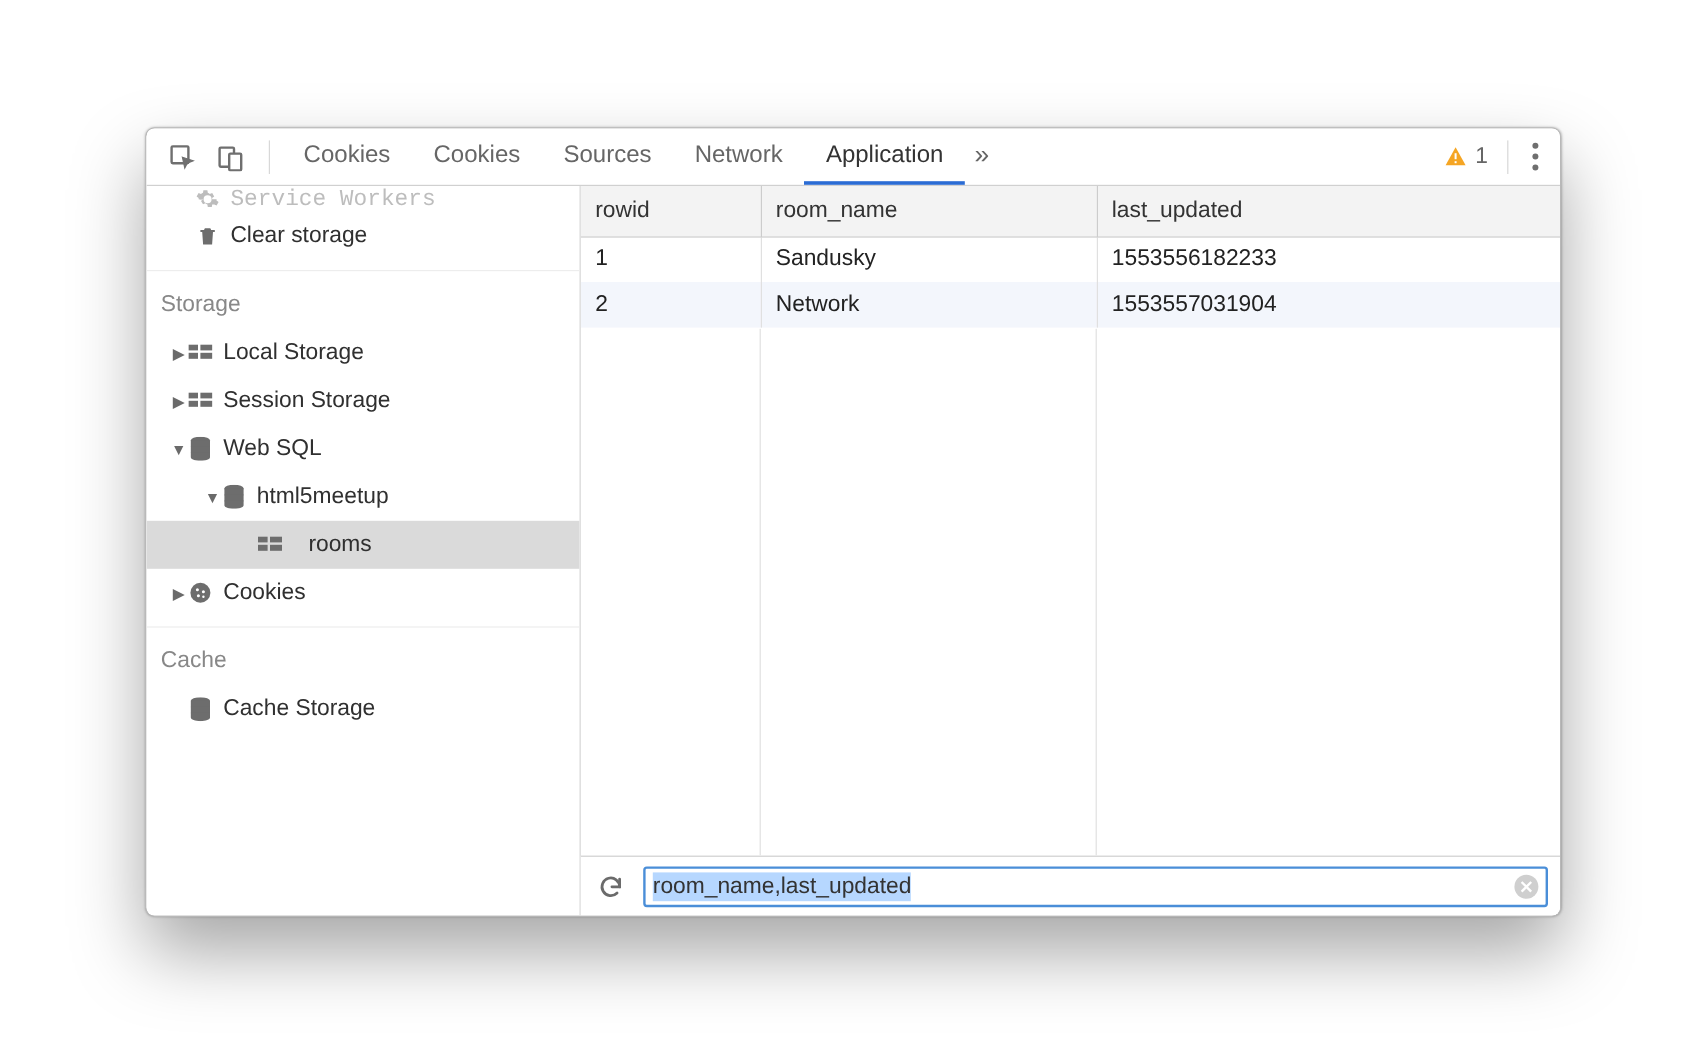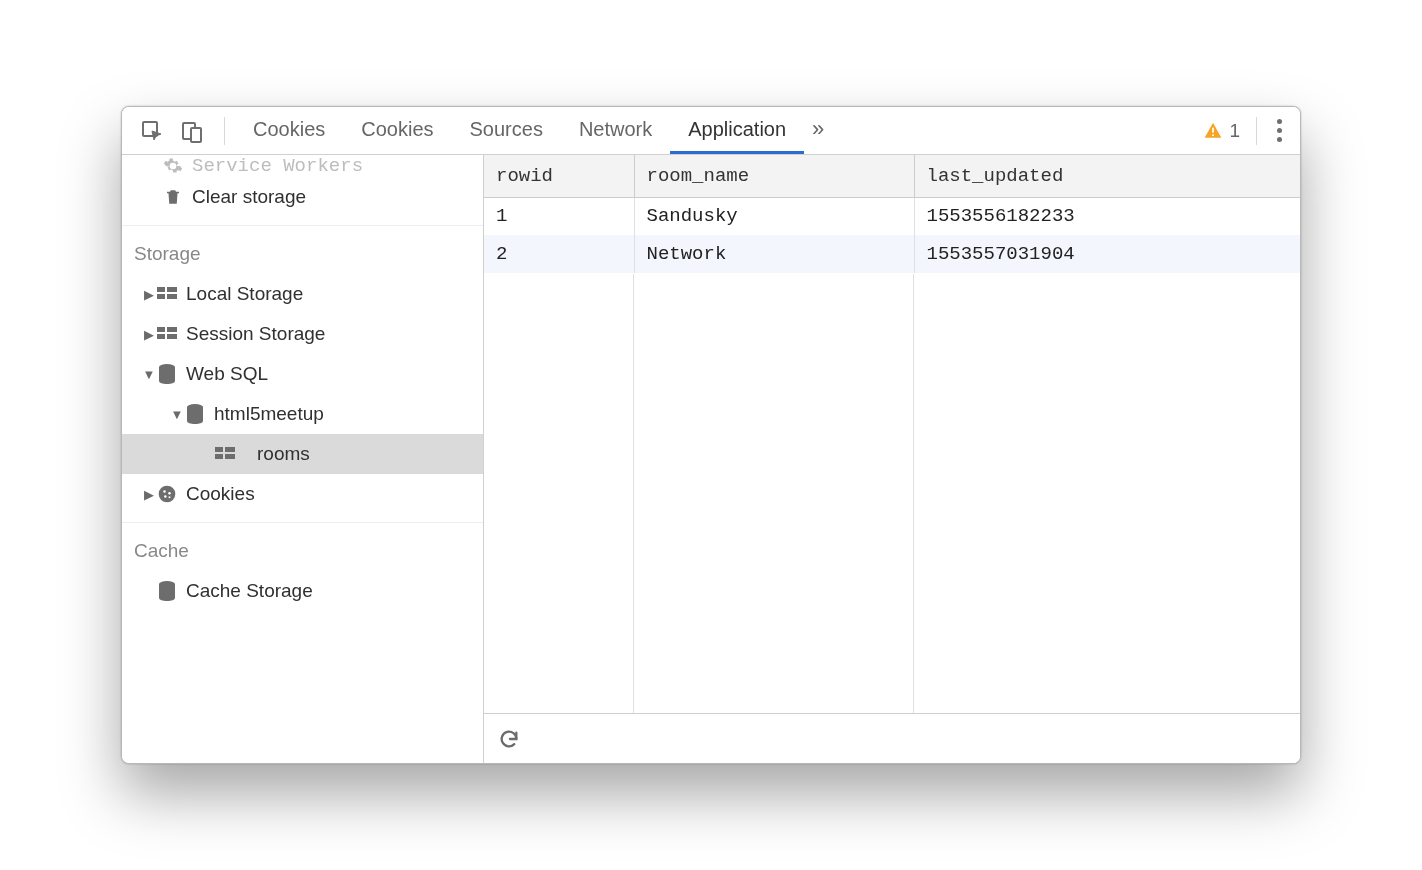--- a/index.html
+++ b/index.html
@@ -129,21 +129,21 @@
     flex-shrink:0;
   }
   .tree-label { }
   
   .main {
     flex: 1;
     display: flex;
     flex-direction: column;
     background:#fff;
   }
-  .table-area { flex:1; overflow:hidden; display:flex; flex-direction:column;font-family:Liberation Mono, monospace; }
+  .table-area { flex:1; overflow:hidden; display:flex; flex-direction:column; }
   table { border-collapse: collapse; width:100%; table-layout:fixed; }
   thead th {
     background:#f3f3f3;
     border-bottom:1px solid #ccc;
     border-right:1px solid #ccc;
     text-align:left;
     font-weight:400;
     font-size:19px;
     color:#333;
     padding:8px 12px;
@@ -404,17 +404,26 @@
         </div>
       </div>
 
       <div class="query-footer">
         <div class="refresh-btn">
           <svg width="22" height="22" viewBox="0 0 24 24" fill="none" stroke="#6b6b6b" stroke-width="2.5" stroke-linecap="round">
             <path d="M20 12a8 8 0 10-2.3 5.6"></path>
             <path d="M20 5v7h-7"></path>
           </svg>
         </div>
+        <div class="query-input-wrap">
+          <span class="sel-highlight" style="padding:1px 0;">room_name,last_updated</span>
+          <span style="flex:1"></span>
+          <div class="clear-btn">
+            <svg width="10" height="10" viewBox="0 0 10 10" stroke="#fff" stroke-width="2">
+                <path d="M1 1l8 8M9 1l-8 8"></path>
+              </svg>
+          </div>
+        </div>
       </div>
     </div>
 
   </div>
 </div>
 
 </body></html>

